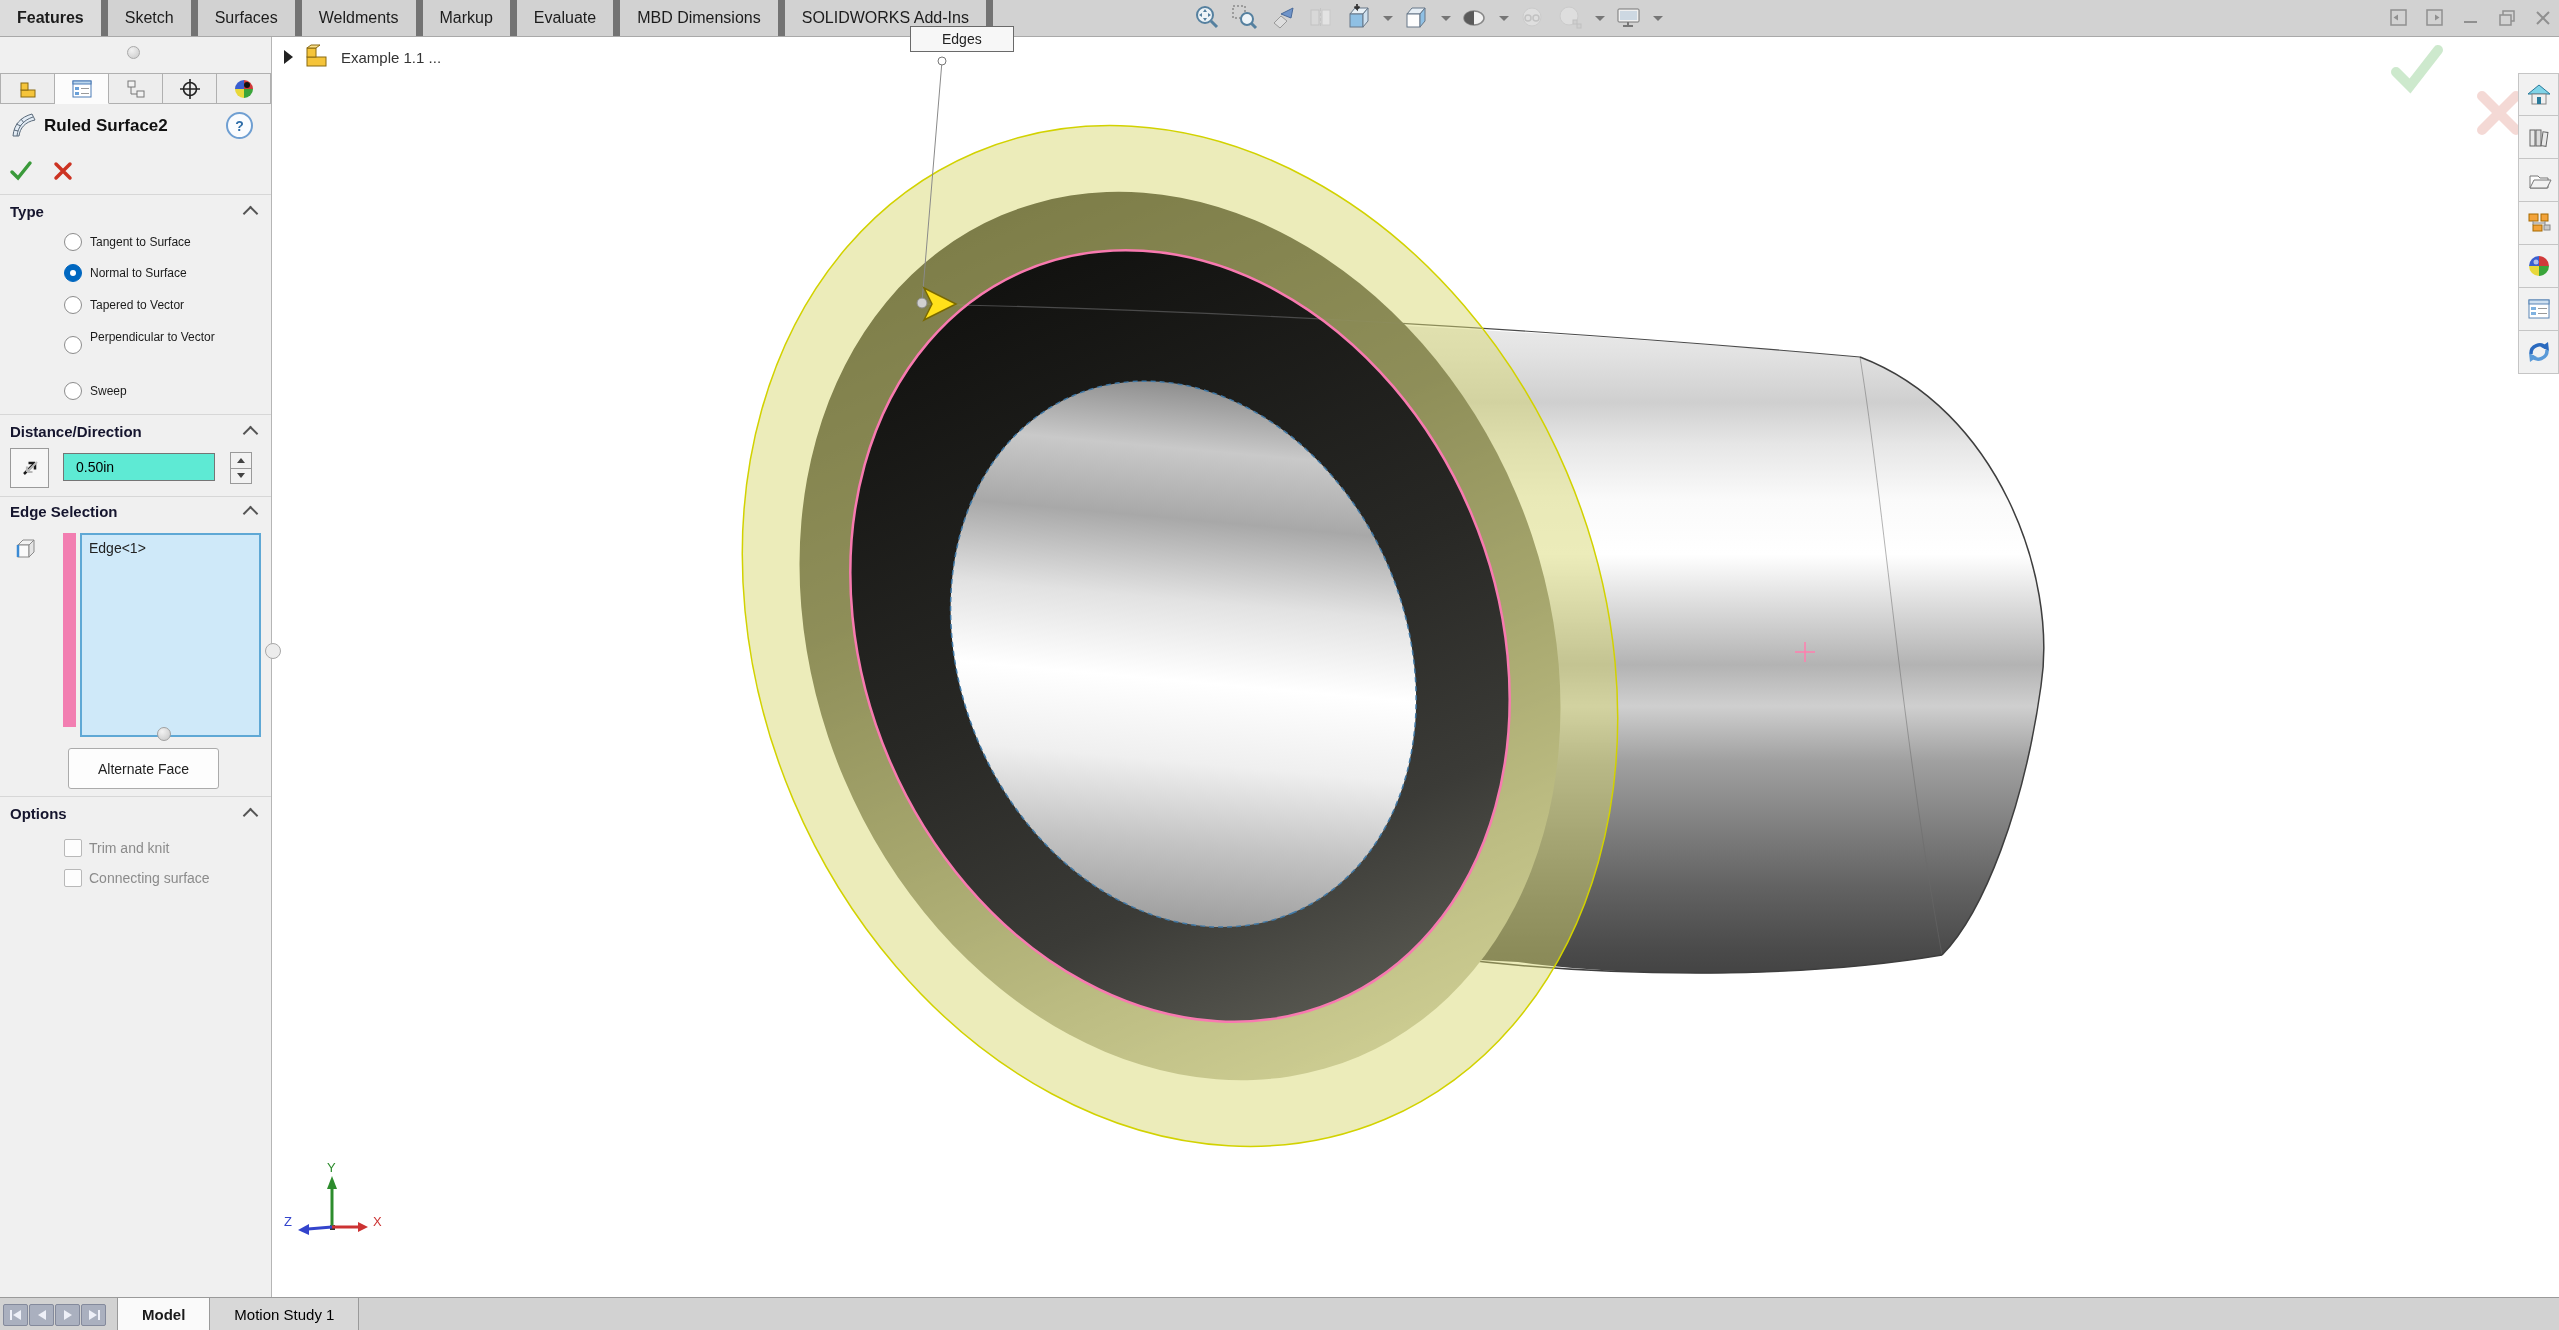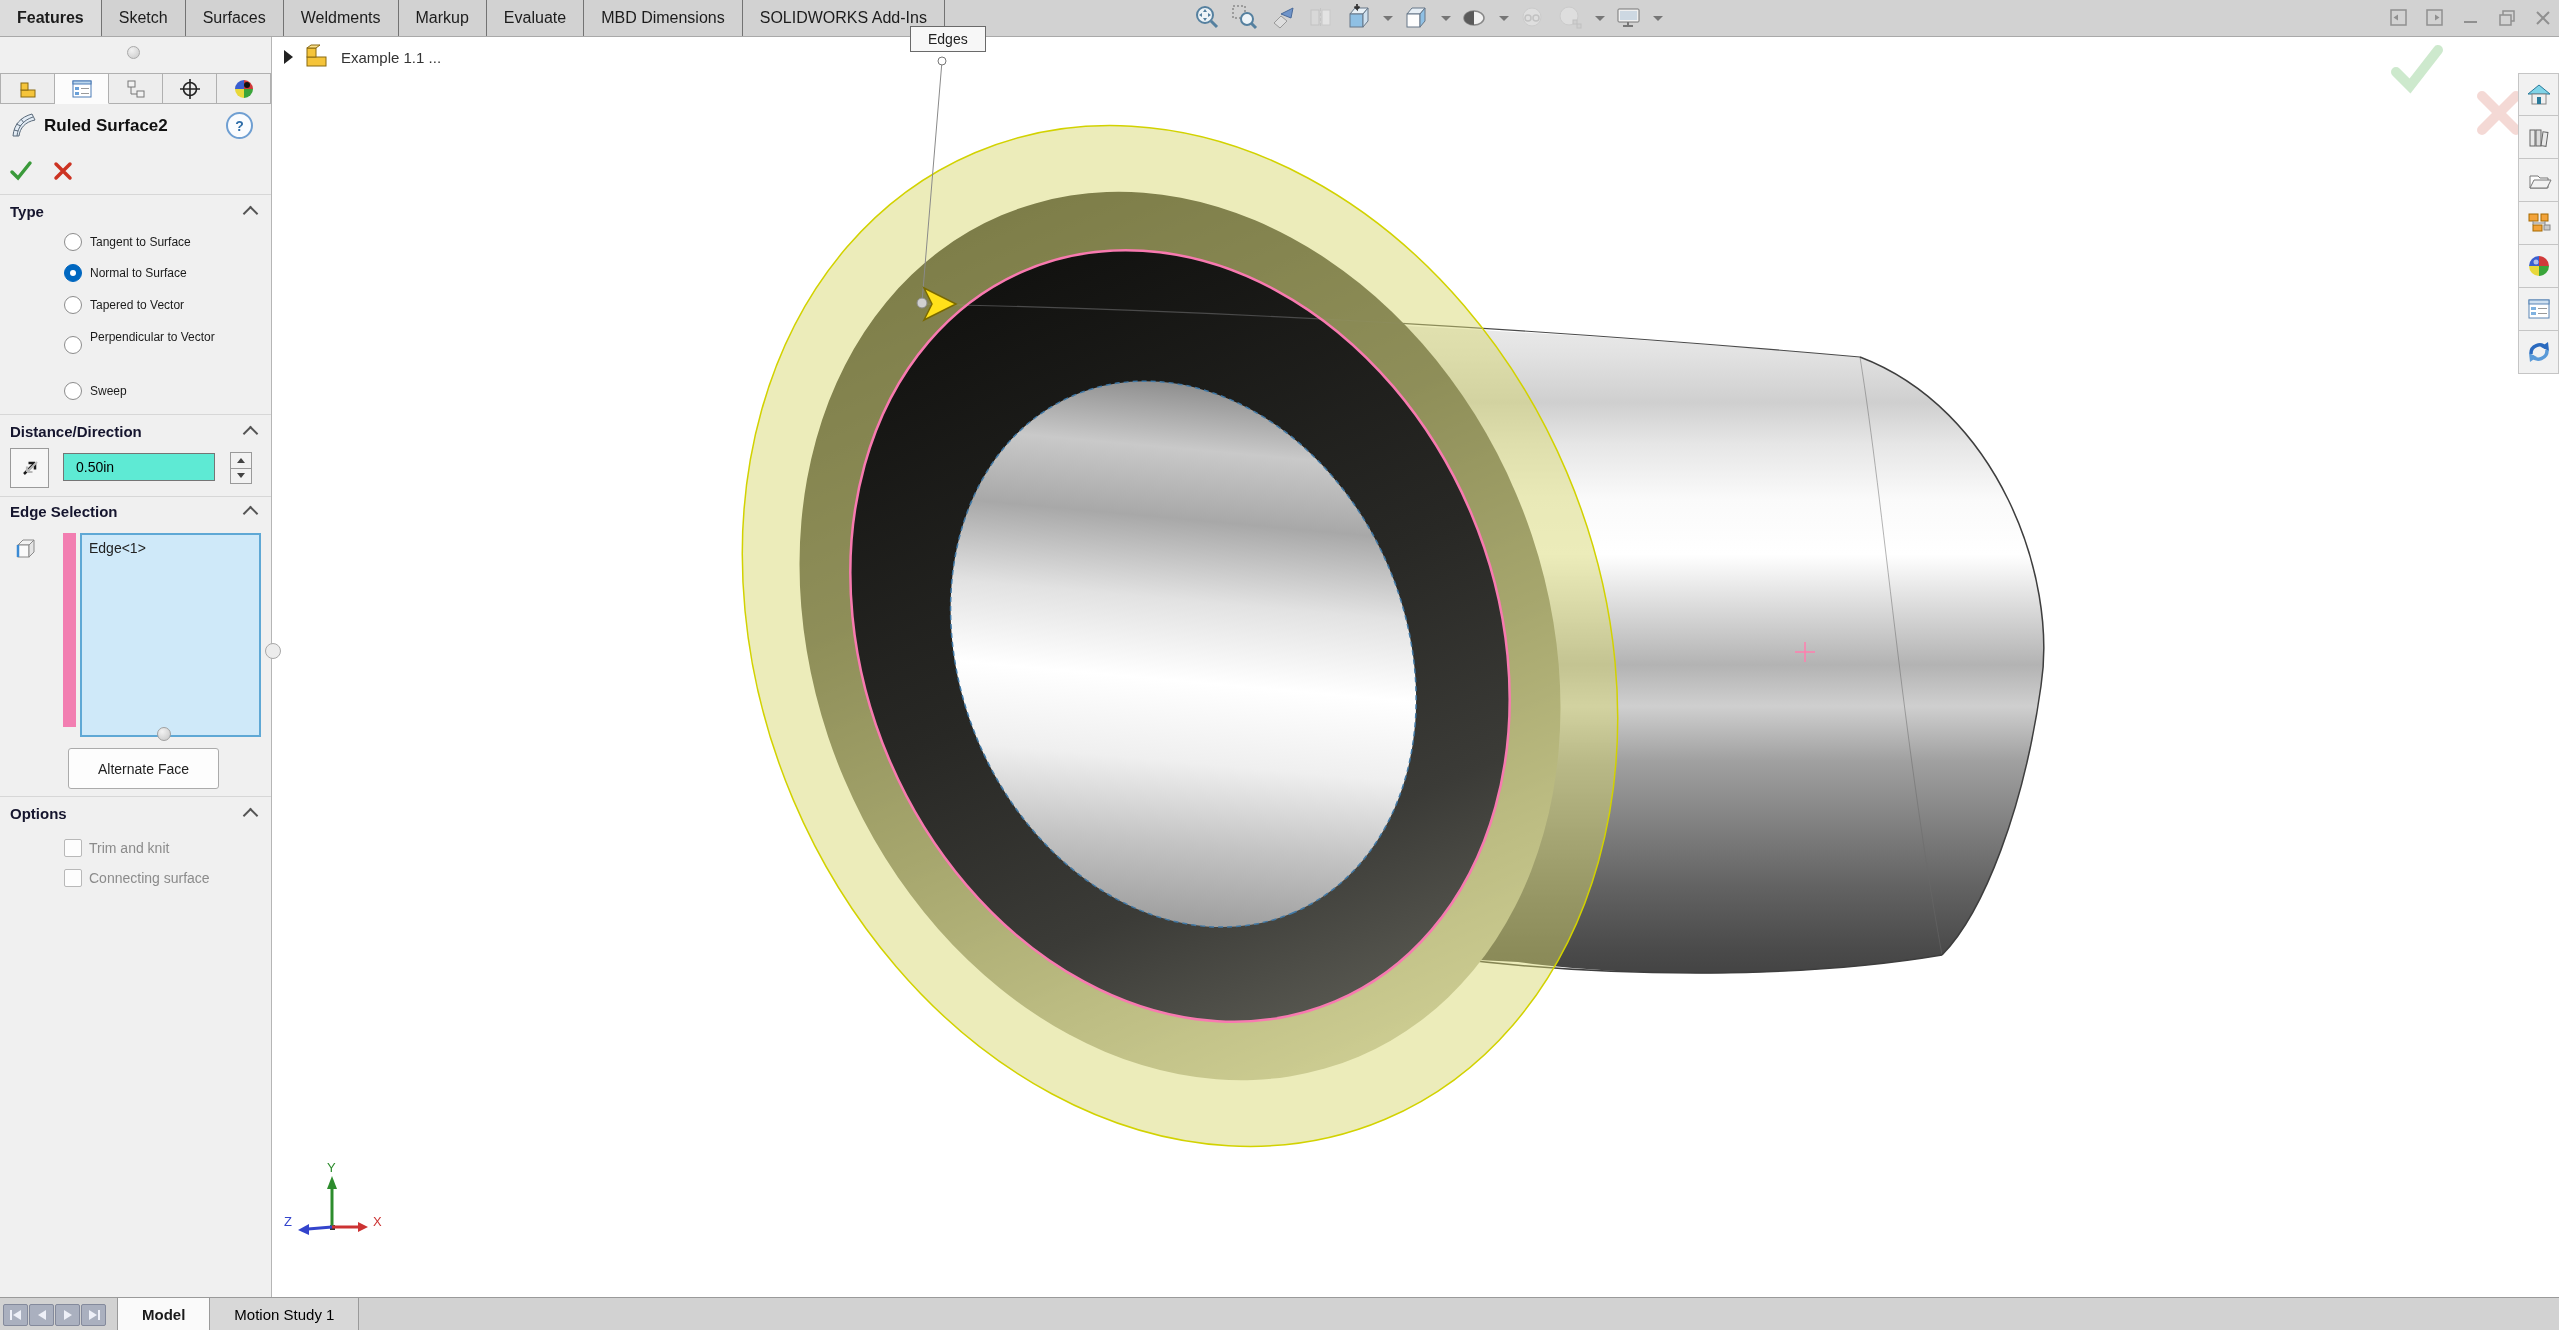--- a/index.html
+++ b/index.html
@@ -2,21 +2,21 @@
 <html><head>
 <meta charset="utf-8">
 <style>
   html,body{margin:0;padding:0}
   body{width:2559px;height:1330px;position:relative;overflow:hidden;background:#fff;
        font-family:"Liberation Sans",sans-serif;color:#1b1b1b}
   
   .topbar{position:absolute;left:0;top:0;width:2559px;height:36px;background:#d2d2d2;
           border-bottom:1px solid #a9a9a9;display:flex;align-items:stretch;z-index:40}
   .cmdtab{padding:12px 17px;display:flex;align-items:center;font-size:16px;color:#1c1c1c;
-          border-right:1px solid #737373;background:#d2d2d2;white-space:nowrap}
+          border-right:7px solid #737373;background:#d2d2d2;white-space:nowrap}
   .cmdtab.active{font-weight:bold;background:#dcdcdc}
   .hud{position:absolute;left:1192px;top:0;height:36px;display:flex;align-items:center;gap:8px;z-index:41}
   .hicon{width:30px;height:30px;display:flex;align-items:center;justify-content:center}
   .caret{width:0;height:0;border-left:5px solid transparent;border-right:5px solid transparent;
          border-top:5px solid #767676;margin:0 1px}
   .winctl{position:absolute;right:4px;top:0;height:36px;display:flex;align-items:center;gap:12px;z-index:41}
   .wbtn{width:24px;height:24px;display:flex;align-items:center;justify-content:center}
   
   .lpanel{position:absolute;left:0;top:36px;width:271px;height:1261px;background:#f0f0f0;
           border-right:1px solid #b5b5b5;z-index:30}
@@ -66,21 +66,21 @@
   .split-dot{position:absolute;left:265px;top:643px;width:14px;height:14px;border-radius:50%;
              background:#ececec;border:1px solid #a8a8a8;z-index:35}
   
   .viewport{position:absolute;left:272px;top:36px;width:2287px;height:1261px;background:#fff;z-index:10}
   .model-svg{position:absolute;left:0;top:0}
   .tree{position:absolute;left:12px;top:6px;display:flex;align-items:center;gap:9px;z-index:12}
   .tree-arrow{width:0;height:0;border-top:7px solid transparent;border-bottom:7px solid transparent;
               border-left:9px solid #222}
   .tree-label{font-size:15px;color:#333}
   .callout{position:absolute;left:910px;top:26px;background:#f7f7f7;border:1px solid #6a6a6a;
-           padding:4px 17px;font-size:14px;color:#222;z-index:60}
+           padding:4px 31px;font-size:14px;color:#222;z-index:60}
   .confirm-check{position:absolute;left:2388px;top:40px;opacity:.34;z-index:25}
   .confirm-x{position:absolute;left:2474px;top:88px;opacity:.32;z-index:25}
   
   .taskpane{position:absolute;right:0;top:73px;width:41px;z-index:45}
   .tp-btn{width:41px;height:43px;background:#f1f1f1;border:1px solid #c5c5c5;border-top:none;
           display:flex;align-items:center;justify-content:center;box-sizing:border-box}
   .tp-btn:first-child{border-top:1px solid #c5c5c5}
   
   .bottombar{position:absolute;left:0;top:1297px;width:2559px;height:33px;background:#d2d2d2;
              border-top:1px solid #9a9a9a;display:flex;align-items:stretch;z-index:40}

